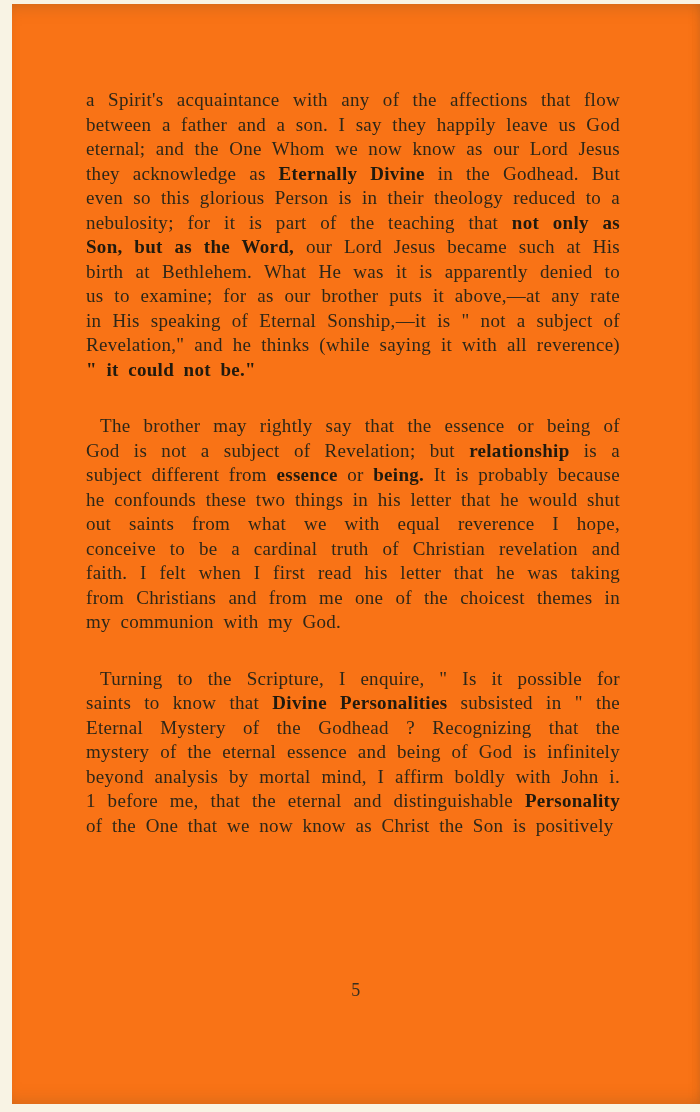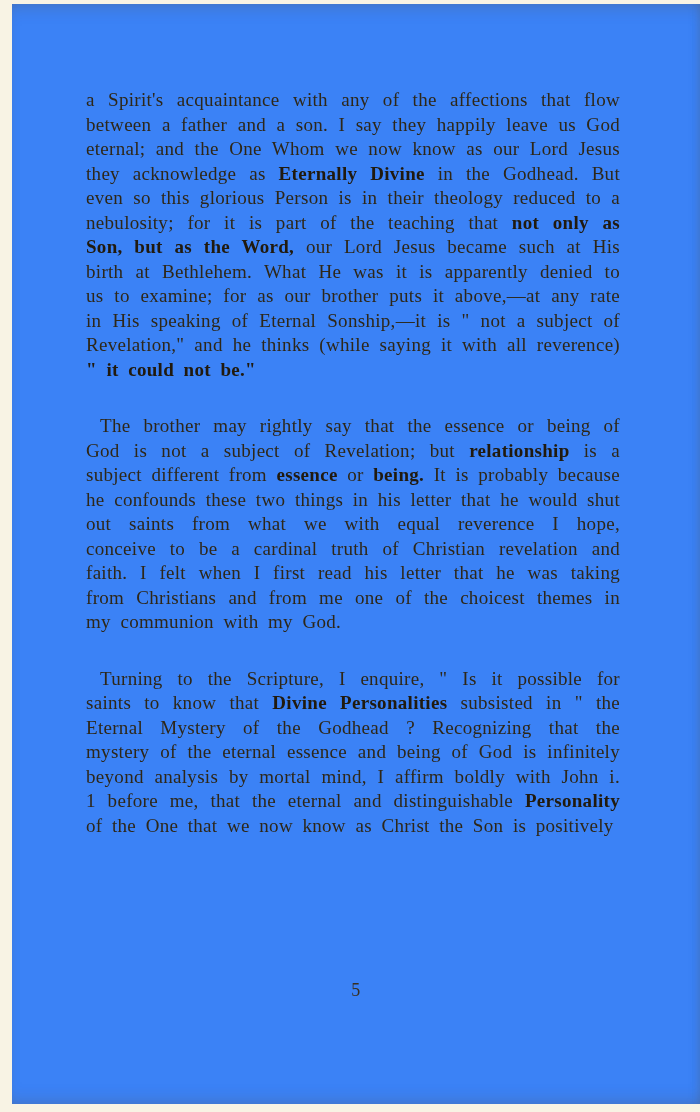--- a/index.html
+++ b/index.html
@@ -24,21 +24,21 @@
       linear-gradient(90deg,
         rgba(120, 95, 55, 0.10) 0px,
         rgba(120, 95, 55, 0.38) 24px,
         rgba(120, 95, 55, 0.05) 48px,
         rgba(120, 95, 55, 0) 80px),
       radial-gradient(ellipse at 55% 38%,
         #efe3c7 0%,
         #ead daf0 0%,
         #e9dcbe 55%,
         #e3d3b2 100%);
-    background-color: #3b82f6;
+    background-color: #f97316;
     box-shadow:
       inset 0 12px 20px -14px rgba(96, 74, 43, 0.40),
       inset 0 -12px 20px -14px rgba(96, 74, 43, 0.35),
       inset -8px 0 14px -10px rgba(96, 74, 43, 0.25);
   }
   .page-text {
     position: absolute;
     left: 74px;
     top: 84px;
     width: 534px;

